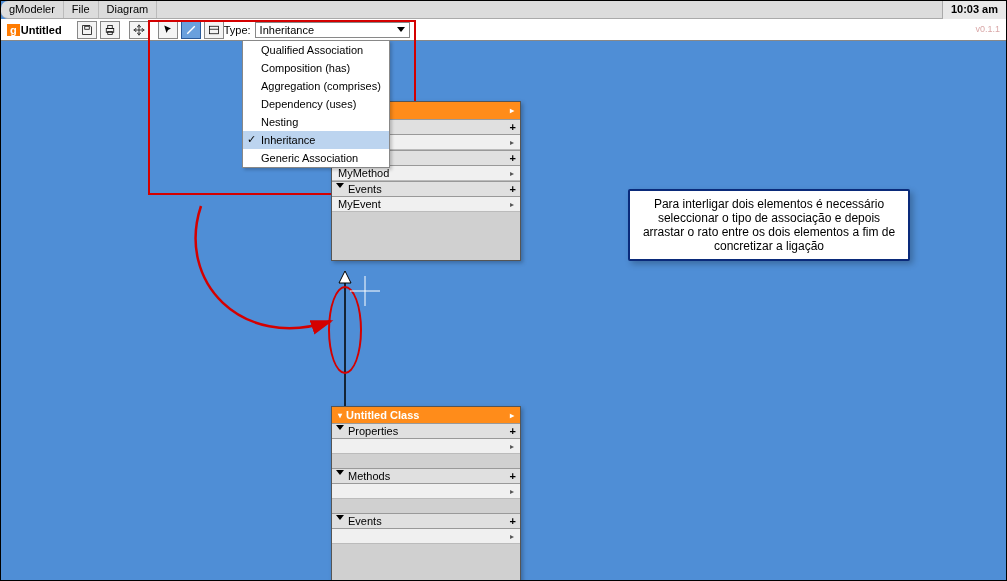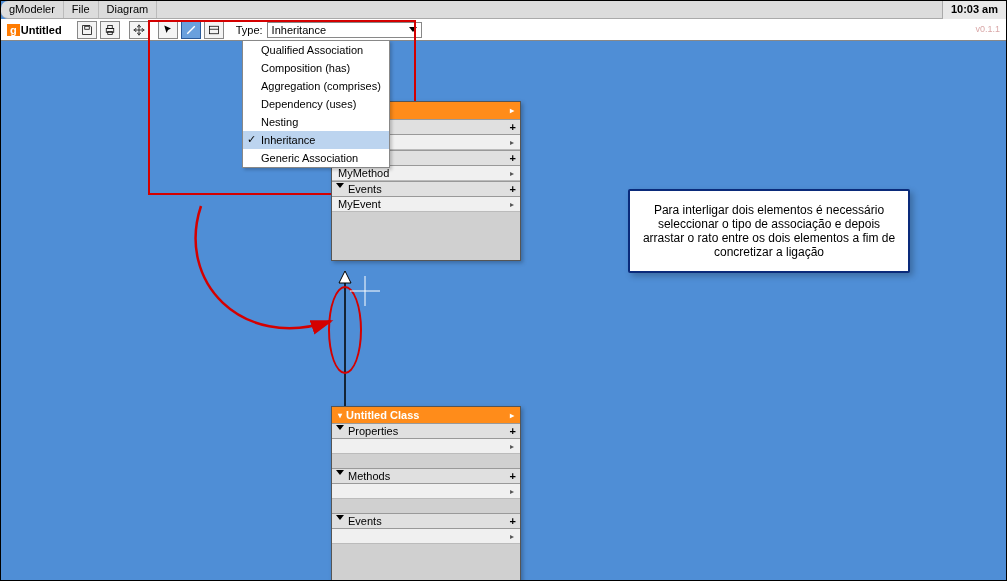--- a/index.html
+++ b/index.html
@@ -10,21 +10,21 @@
 .menubar .menu-item { padding: 2px 8px; border-right: 1px solid #bbb; cursor: pointer; }
 .clock { position: absolute; top: 0; right: 0; height: 31px; background: #e8e8e8; border-left: 1px solid #aaa; padding: 2px 8px; font-weight: bold; }
 
 
 .toolbar { position: absolute; top: 18px; left: 0; right: 0; height: 22px; background: #fff; border-bottom: 1px solid #888; display: flex; align-items: center; }
 .logo { display: inline-flex; align-items: center; font-weight: bold; font-size: 13px; padding: 0 6px; }
 .logo .g { background: #ff7b00; color: #fff; padding: 0 3px; margin-right: 1px; }
 .toolbtn { width: 20px; height: 18px; border: 1px solid #888; background: #f4f4f4; margin-left: 3px; display: flex; align-items: center; justify-content: center; cursor: pointer; }
 .toolbtn.active { background: #6aa0dd; border-color: #2a5a9a; }
 .sep { width: 6px; }
-.type-label { margin-left: 12px; }
+.type-label { margin-left: 0; }
 .type-select { margin-left: 4px; width: 155px; height: 16px; border: 1px solid #888; background: #fff; padding: 0 4px; display: flex; align-items: center; justify-content: space-between; cursor: pointer; }
 .tri-down { width: 0; height: 0; border-left: 4px solid transparent; border-right: 4px solid transparent; border-top: 5px solid #000; }
 .version { position: absolute; right: 6px; top: 23px; color: #d9a7a7; font-size: 9px; }
 
 
 .dropdown { position: absolute; left: 241px; top: 39px; width: 148px; background: #fff; border: 1px solid #888; box-shadow: 2px 2px 3px rgba(0,0,0,.2); z-index: 50; }
 .dropdown .dd-item { padding: 3px 6px 3px 18px; cursor: pointer; position: relative; }
 .dropdown .dd-item.selected { background: #bcd4ef; }
 .dropdown .dd-item .check { position: absolute; left: 4px; top: 2px; }
 
@@ -45,21 +45,21 @@
 .body-gap.small { height: 14px; }
 
 
 .curve-arrow { position: absolute; left: 170px; top: 190px; pointer-events: none; }
 .ellipse-ring { position: absolute; border: 2px solid #d40000; border-radius: 50%; pointer-events: none; }
 
 
 .connector { position: absolute; pointer-events: none; }
 
 
-.callout { position: absolute; left: 627px; top: 188px; width: 282px; background: #fff; border: 2px solid #0a2a7a; border-radius: 2px; box-shadow: 3px 3px 6px rgba(0,0,0,.25); padding: 12px 10px; text-align: center; font-size: 12px; }
+.callout { position: absolute; left: 627px; top: 188px; width: 282px; background: #fff; border: 2px solid #0a2a7a; border-radius: 2px; box-shadow: 3px 3px 6px rgba(0,0,0,.25); padding: 6px 10px; text-align: center; font-size: 12px; }
 
 
 svg.icon { width: 12px; height: 12px; }
 </style>
 </head>
 <body>
 
 <div class="menubar">
   <div class="menu-item">gModeler</div>
   <div class="menu-item">File</div>

